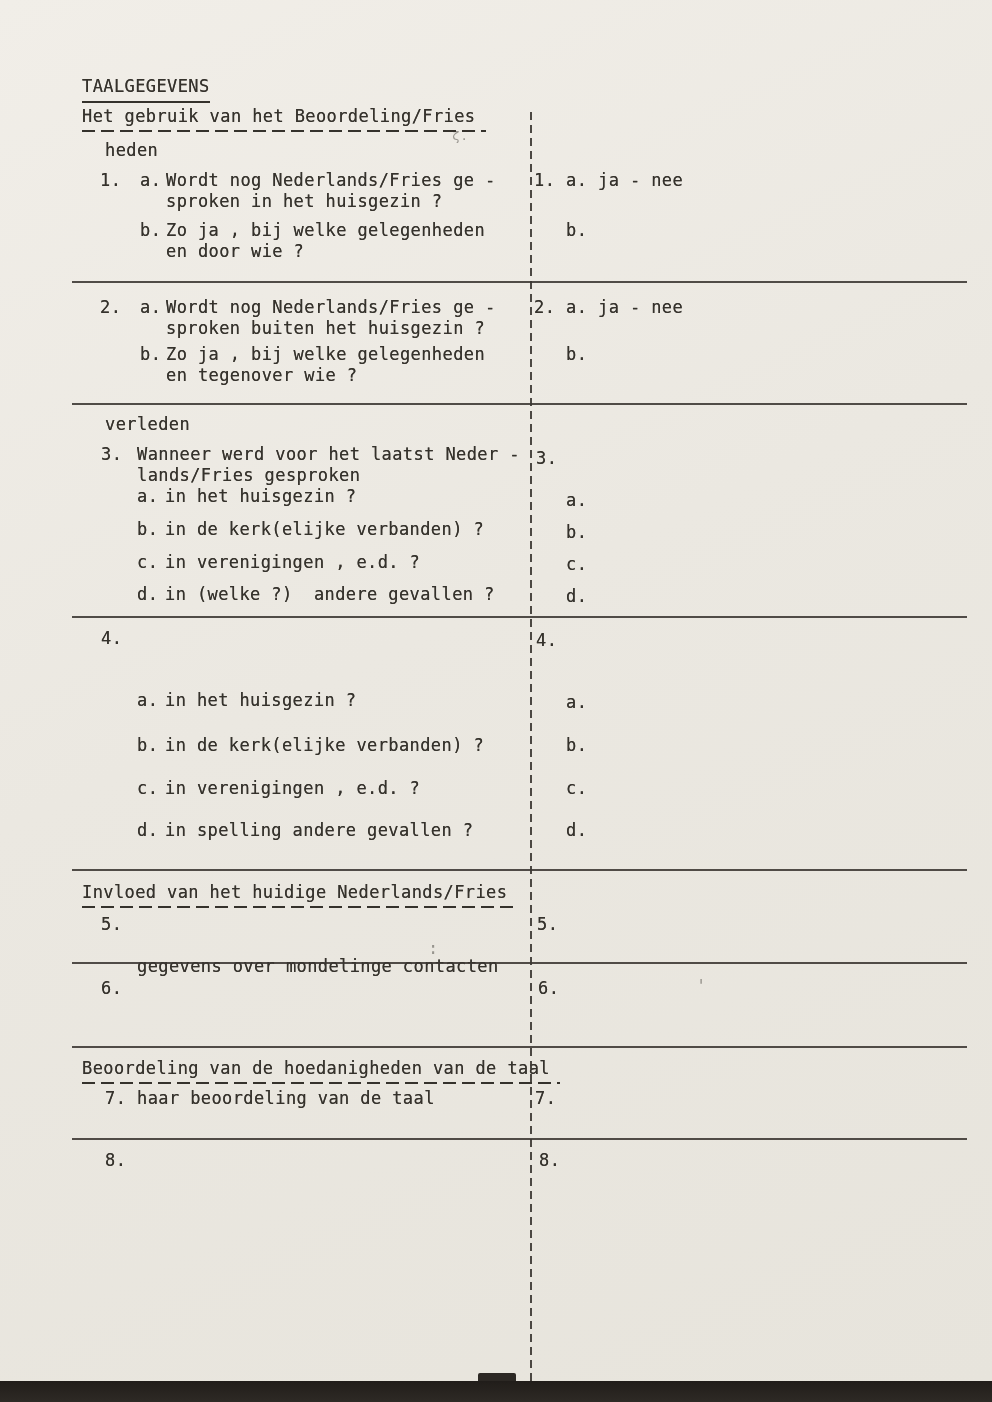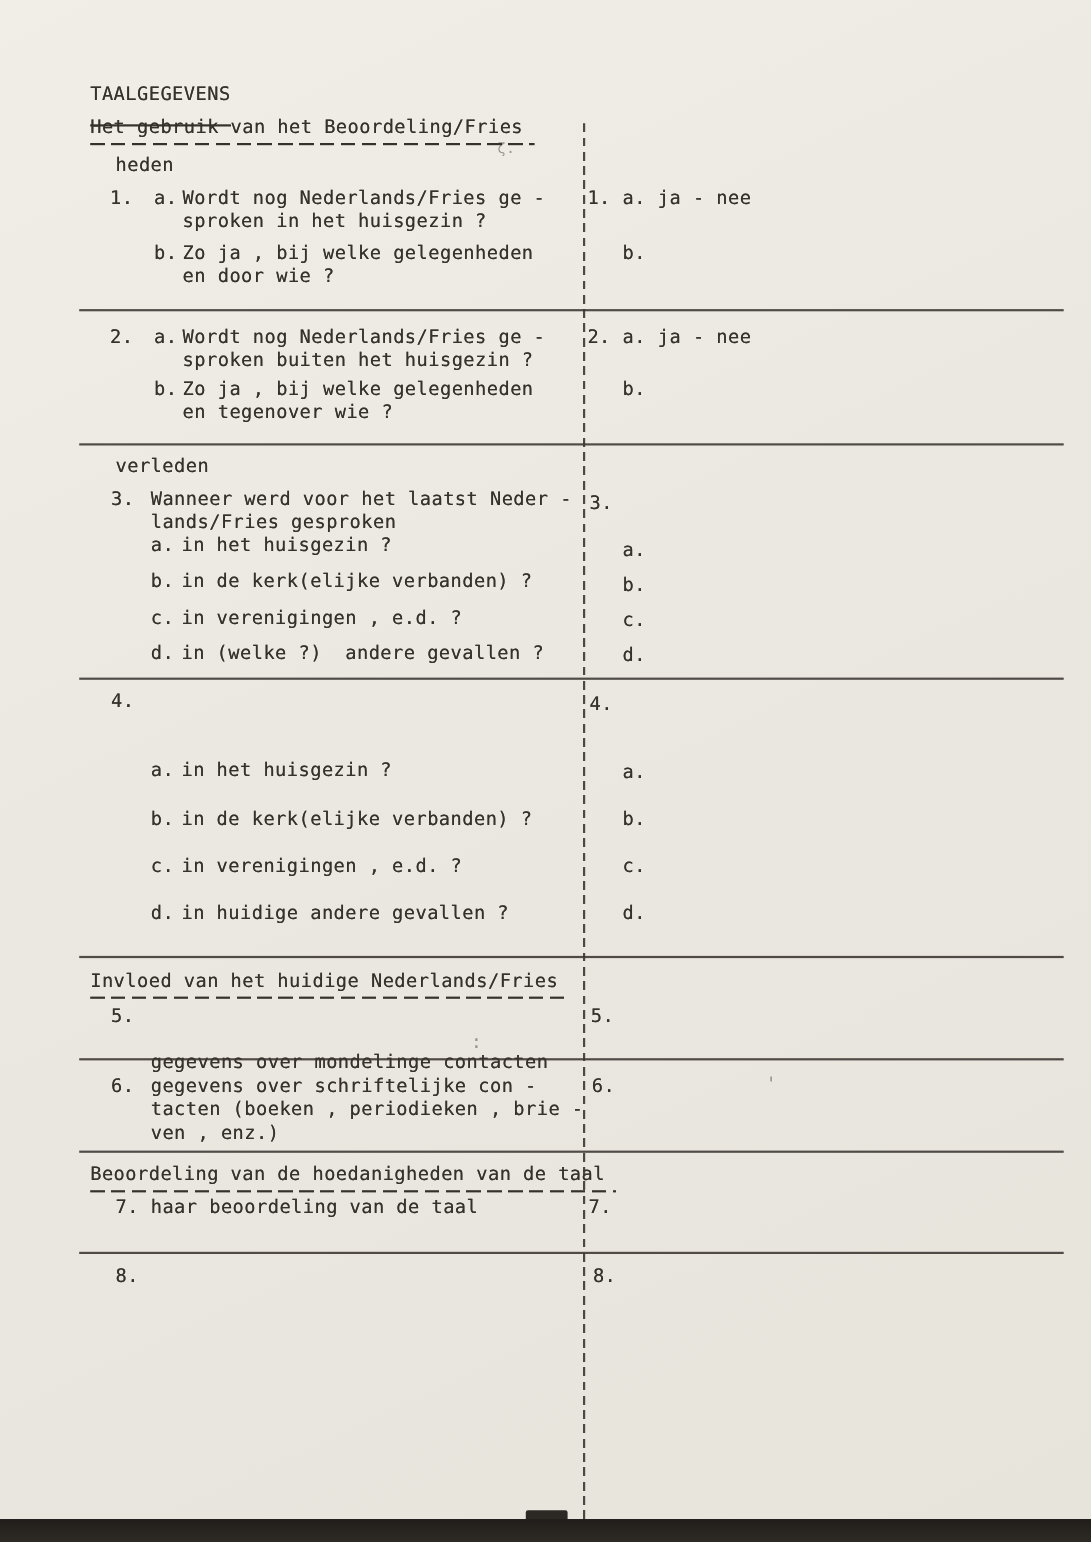--- a/index.html
+++ b/index.html
@@ -14,21 +14,21 @@
     background:linear-gradient(155deg,#f1eee8 0%,#ebe8e1 45%,#e7e4dc 100%);
     color:#35322c;
   }
   .t{
     position:absolute;
     font-size:17px;line-height:21px;letter-spacing:.4px;
     white-space:pre-wrap;
     text-shadow:0 0 .5px rgba(45,42,36,.75);
   }
   .u-solid{
-    padding-bottom:16px;
+    padding-bottom:4px;
     border-bottom:2px solid #35322c;
   }
   .u-dash{
     padding-bottom:5px;padding-right:10px;
     background-image:repeating-linear-gradient(90deg,#35322c 0 13px,rgba(0,0,0,0) 13px 19px);
     background-size:100% 2px;
     background-position:0 100%;
     background-repeat:no-repeat;
   }
   .rule{
@@ -114,43 +114,40 @@
   <div class="rule" style="top:616px"></div>
 
   <div class="t" style="left:101px;top:628px">4.</div>
   <div class="t" style="left:137px;top:690px">a.</div>
   <div class="t" style="left:165px;top:690px">in het huisgezin ?</div>
   <div class="t" style="left:137px;top:735px">b.</div>
   <div class="t" style="left:165px;top:735px">in de kerk(elijke verbanden) ?</div>
   <div class="t" style="left:137px;top:778px">c.</div>
   <div class="t" style="left:165px;top:778px">in verenigingen , e.d. ?</div>
   <div class="t" style="left:137px;top:820px">d.</div>
-  <div class="t" style="left:165px;top:820px">in huidige andere gevallen ?</div>
+  <div class="t" style="left:165px;top:820px">in spelling andere gevallen ?</div>
 
   <div class="t" style="left:536px;top:630px">4.</div>
   <div class="t" style="left:566px;top:692px">a.</div>
   <div class="t" style="left:566px;top:735px">b.</div>
   <div class="t" style="left:566px;top:778px">c.</div>
   <div class="t" style="left:566px;top:820px">d.</div>
 
   <div class="rule" style="top:869px"></div>
 
   <div class="t u-dash" style="left:82px;top:882px">Invloed van het huidige Nederlands/Fries</div>
 
   <div class="t" style="left:101px;top:914px">5.</div>
   <div class="t" style="left:137px;top:956px">gegevens over mondelinge contacten</div>
   <div class="t" style="left:537px;top:914px">5.</div>
   <div class="t faint" style="left:428px;top:938px">:</div>
 
   <div class="rule" style="top:962px"></div>
 
   <div class="t" style="left:101px;top:978px">6.</div>
-  <div class="t" style="left:137px;top:978px">gegevens over schriftelijke con -
-tacten (boeken , periodieken , brie -
-ven , enz.)</div>
   <div class="t" style="left:538px;top:978px">6.</div>
   <div class="t faint" style="left:696px;top:976px">'</div>
 
   <div class="rule" style="top:1046px"></div>
 
   <div class="t u-dash" style="left:82px;top:1058px">Beoordeling van de hoedanigheden van de taal</div>
 
   <div class="t" style="left:105px;top:1088px">7.</div>
   <div class="t" style="left:137px;top:1088px">haar beoordeling van de taal</div>
   <div class="t" style="left:535px;top:1088px">7.</div>

